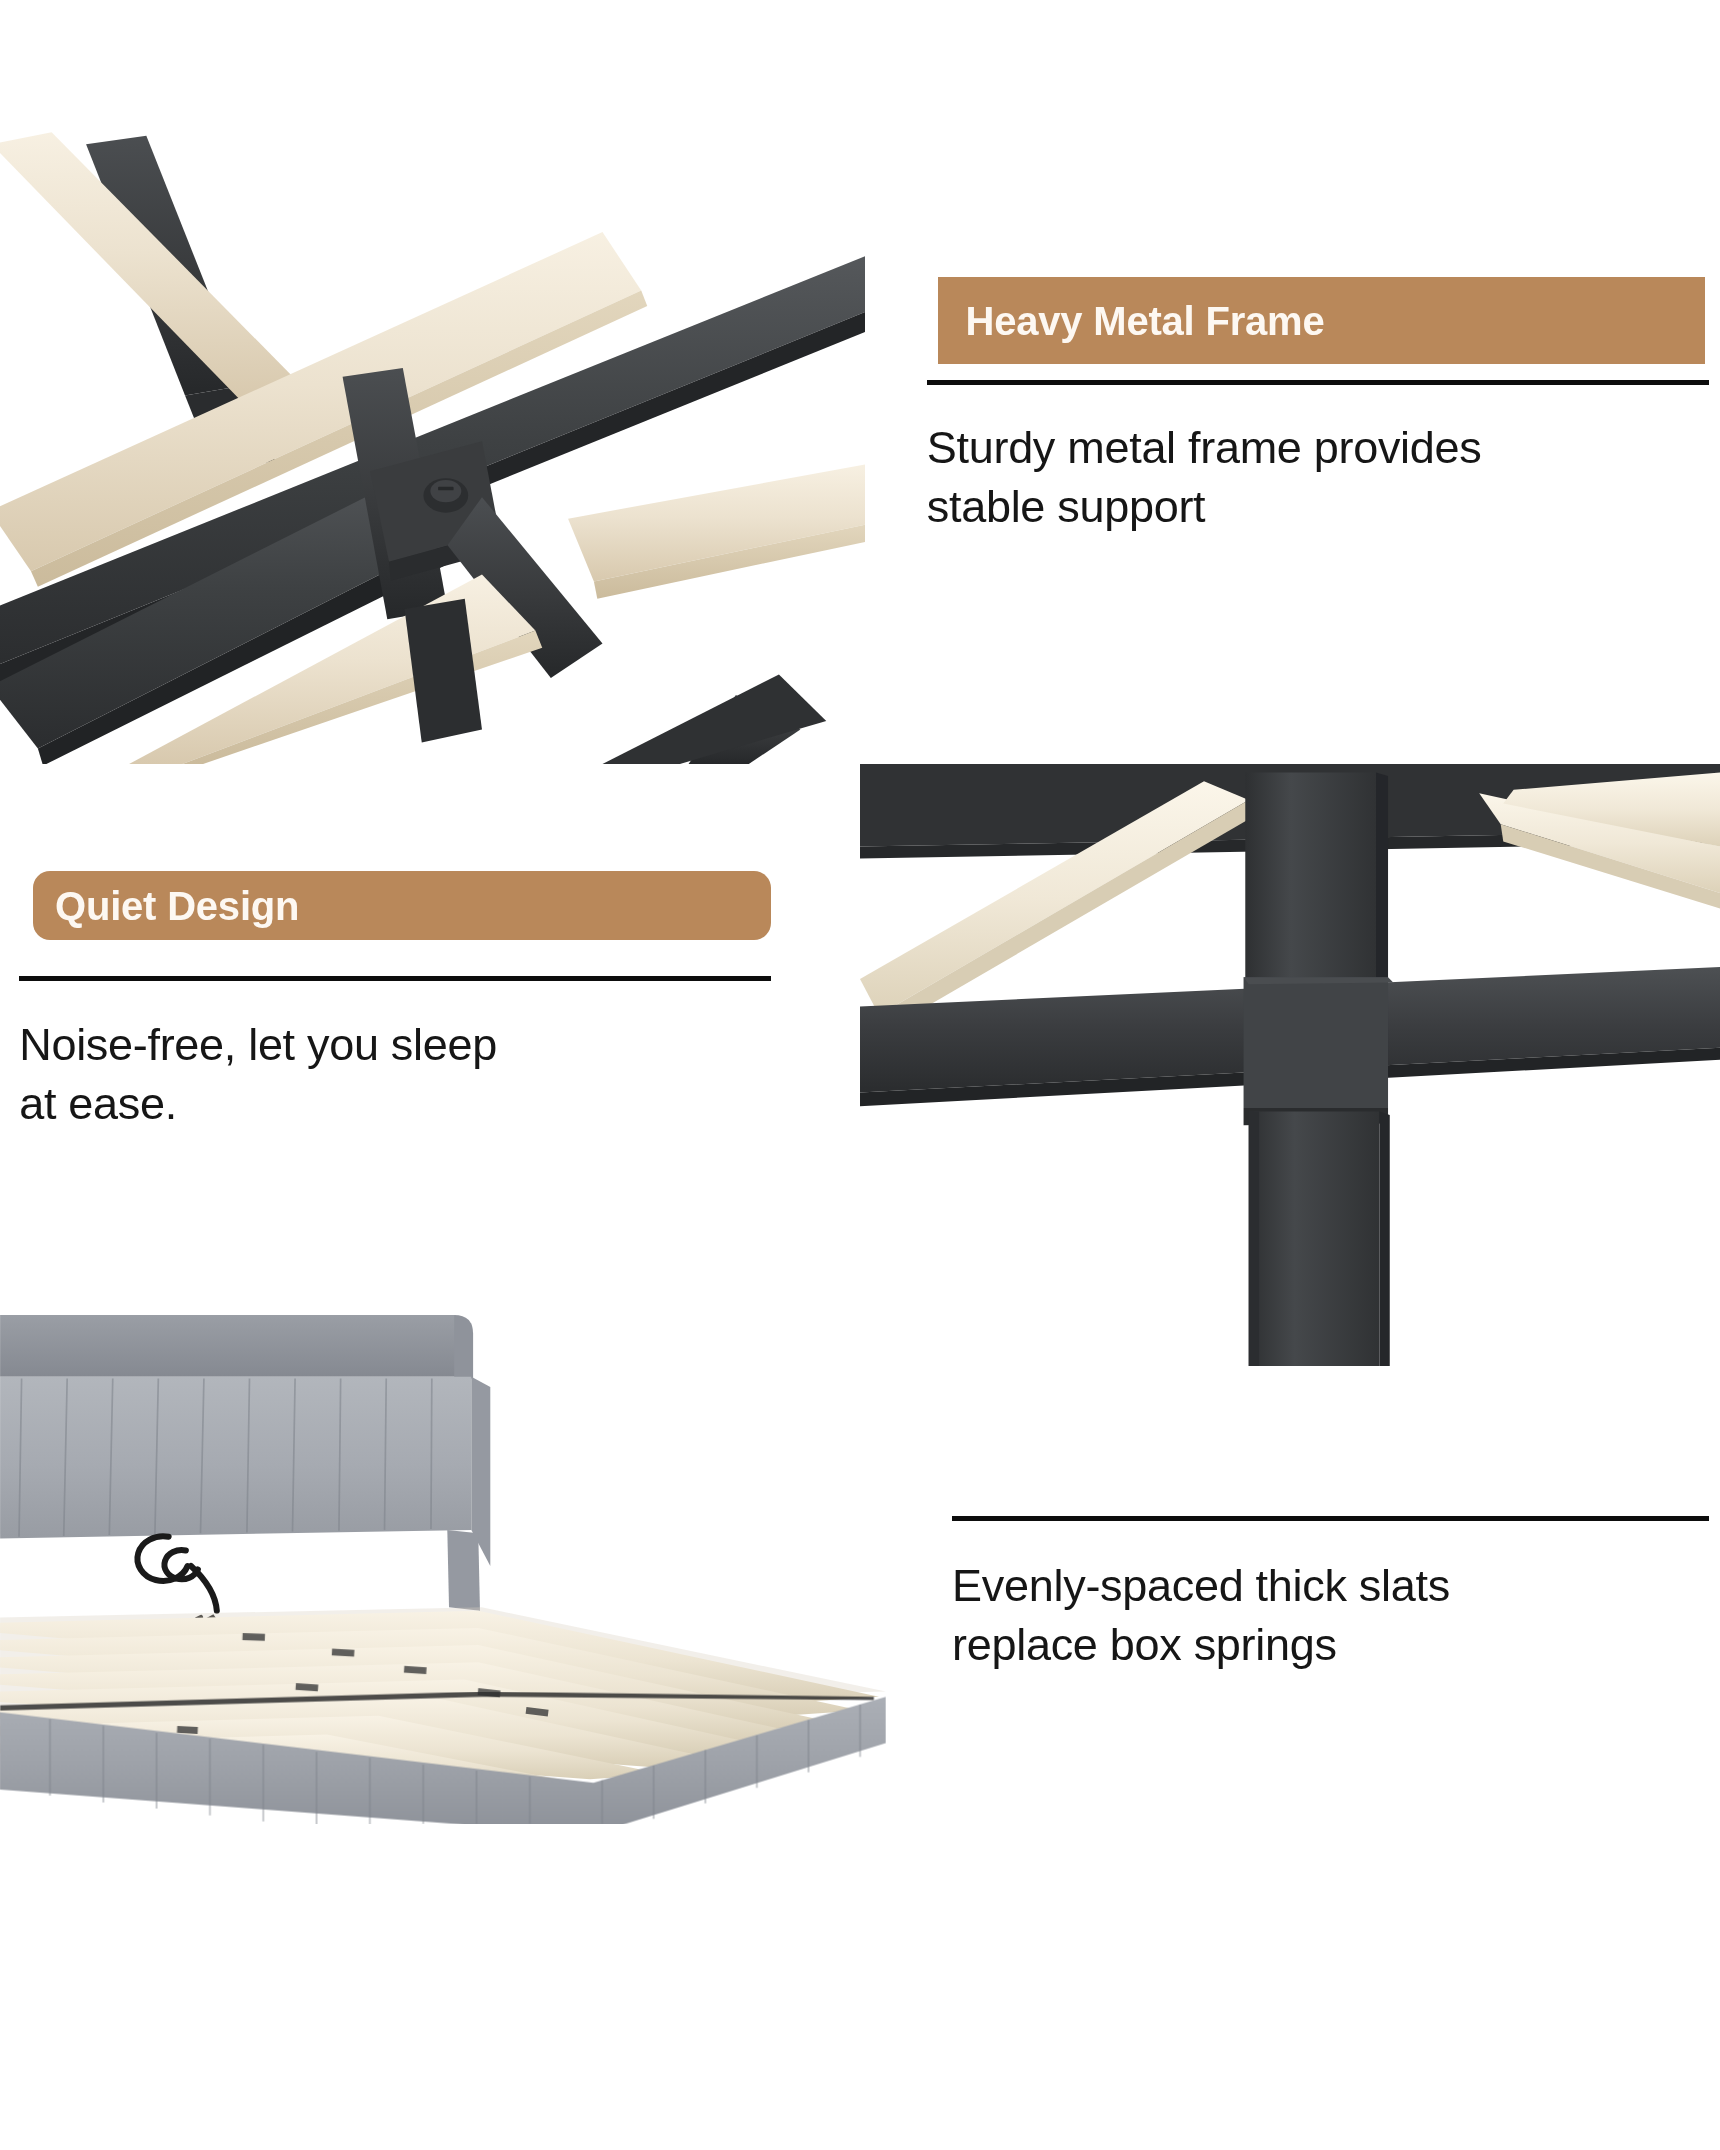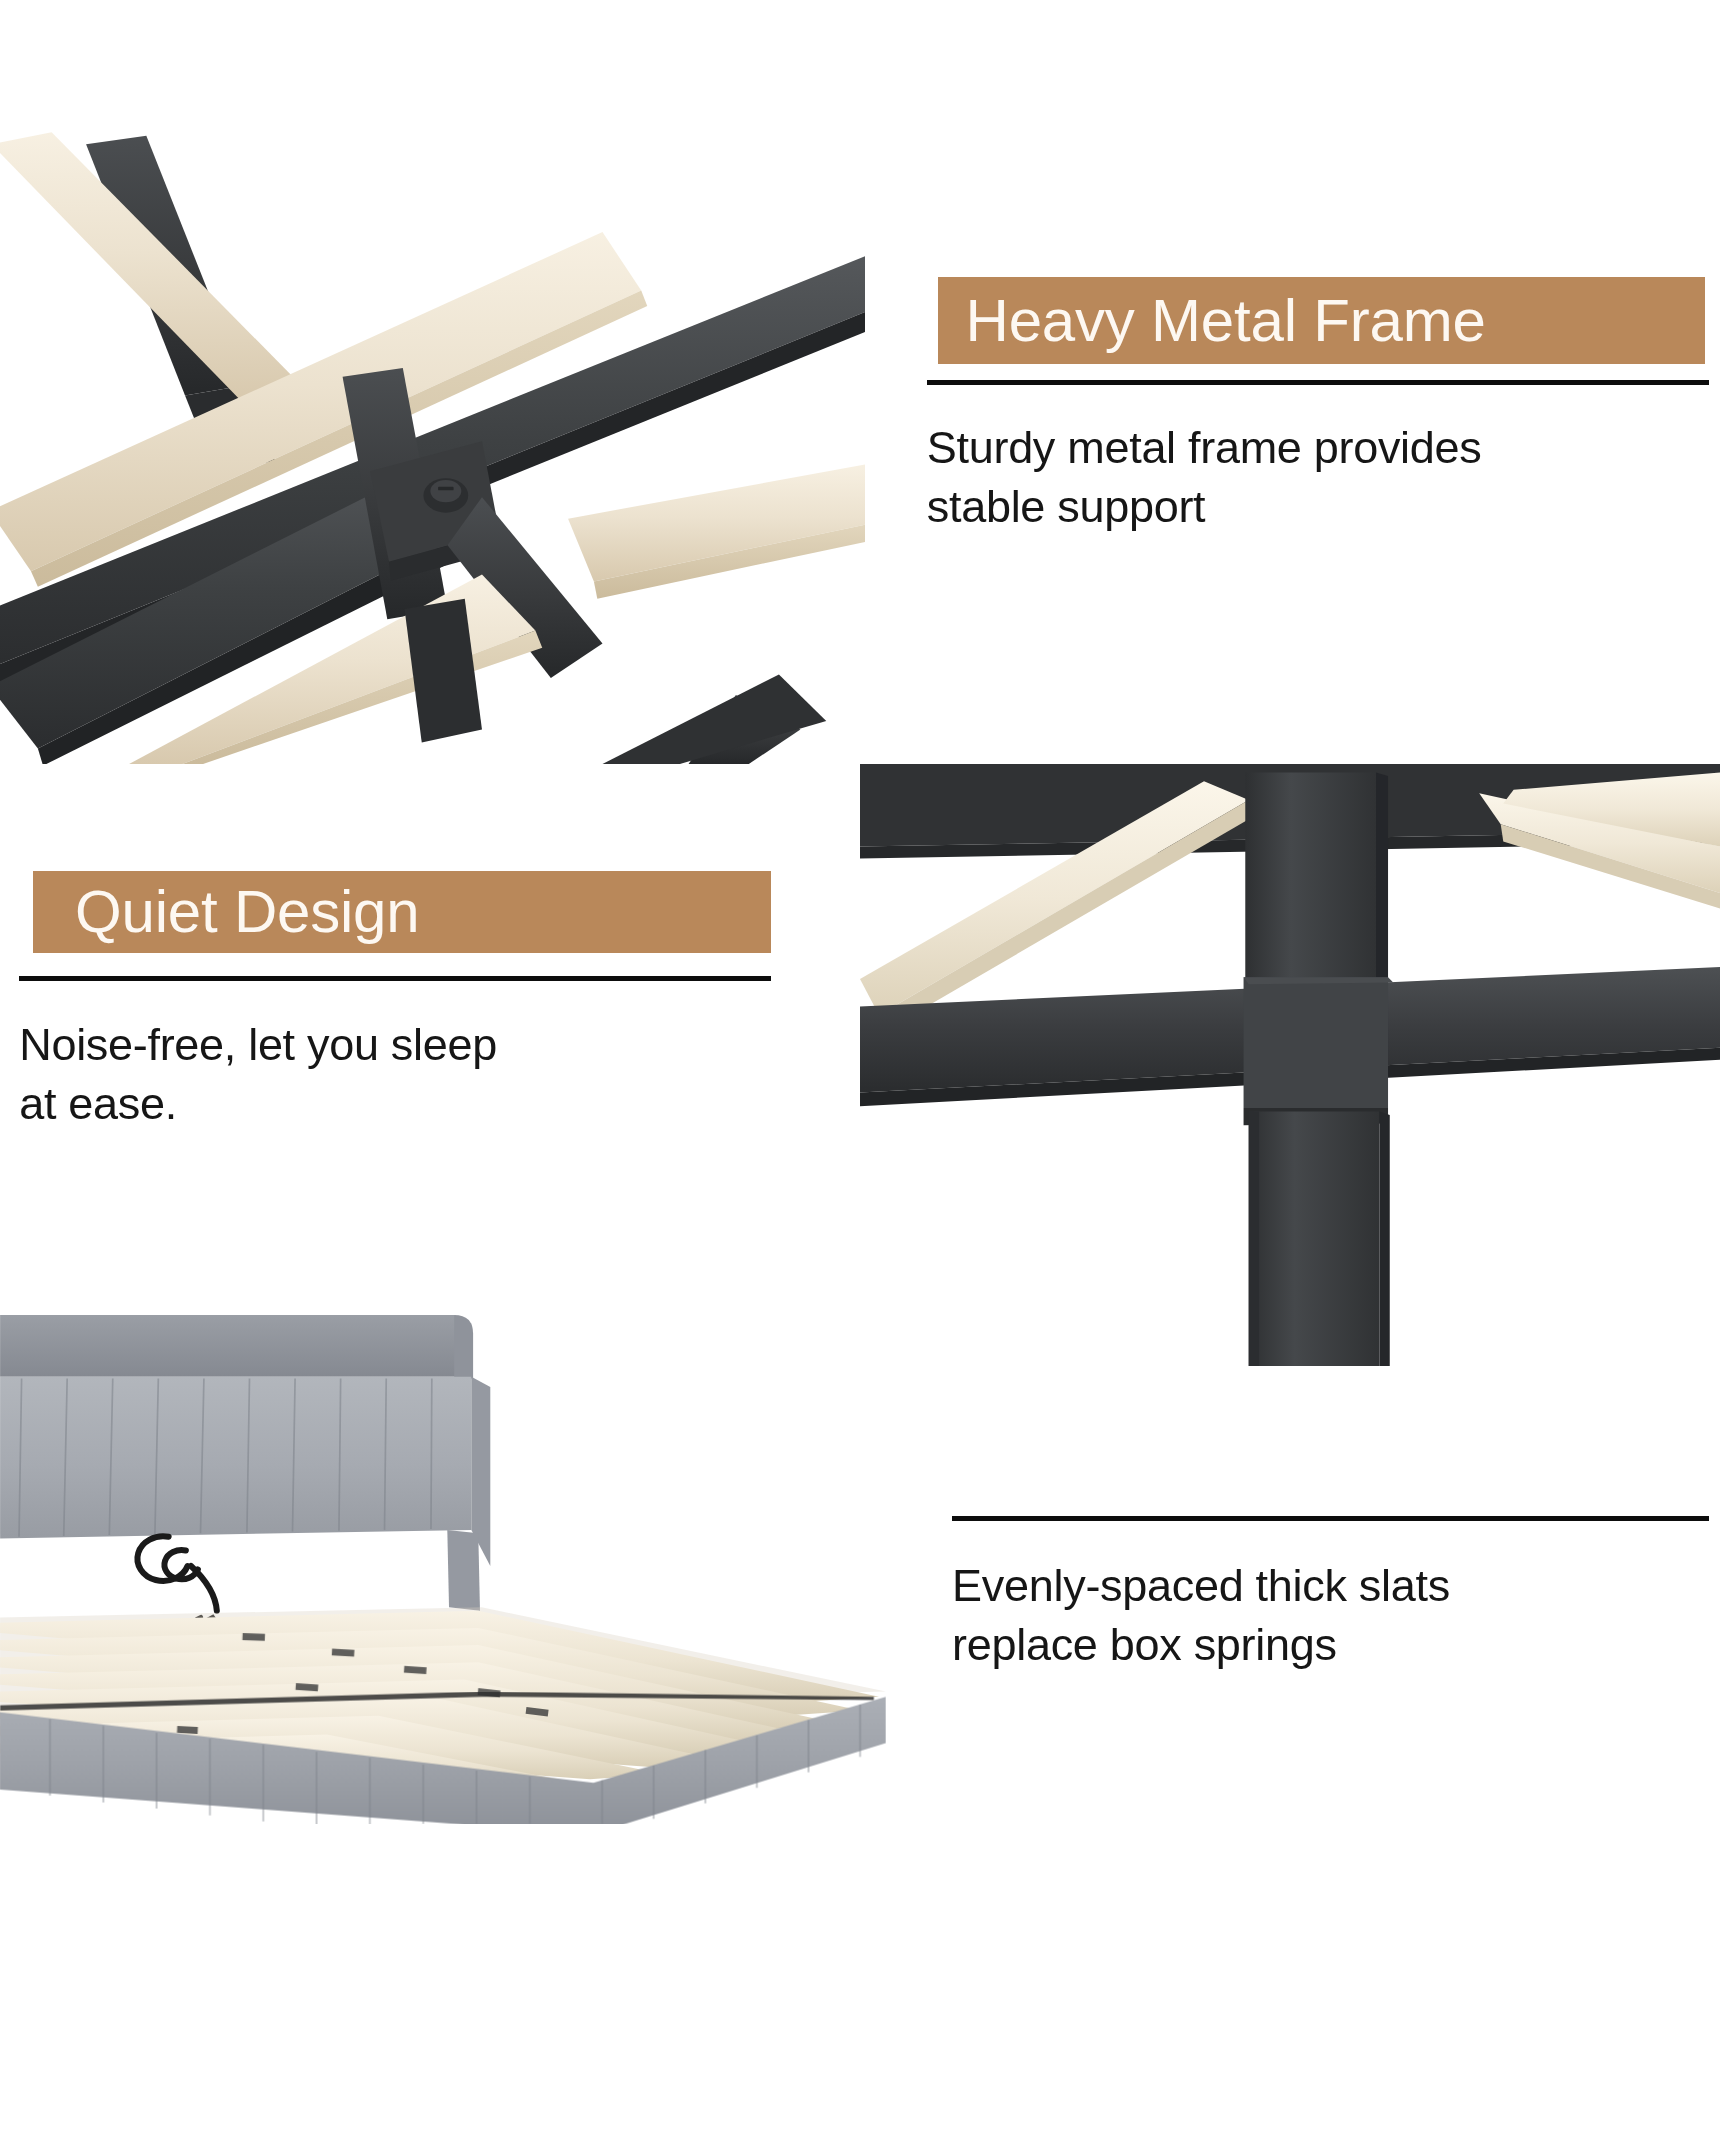--- a/index.html
+++ b/index.html
@@ -30,22 +30,22 @@
   .banner {
     position: absolute;
     left: 0; top: 0;
     background: #b9885a;
     display: flex;
     align-items: center;
     box-sizing: border-box;
   }
   .banner-label {
     color: #fdf8f2;
-    font-size: 60px;
-    font-weight: 400;
+    font-size: 40px;
+    font-weight: 700;
     letter-spacing: -0.2px;
     white-space: nowrap;
     line-height: 1;
   }
   .rule {
     position: absolute;
     background: #0d0d0d;
     height: 5.2px;
   }
   .desc {
@@ -59,21 +59,21 @@
   }
 
   
   #feat-metal { left: 938px; top: 277px; width: 774px; height: 258px; }
   #feat-metal .banner { width: 767px; height: 87px; padding-left: 27.5px; }
   #feat-metal .rule   { left: -11.2px; top: 103px; width: 782px; }
   #feat-metal .desc   { left: -11.2px; top: 142px; width: 800px; }
 
   
   #feat-quiet { left: 33px; top: 871px; width: 738px; height: 258px; }
-  #feat-quiet .banner { width: 738px; height: 82px; padding-left: 42px; }
+  #feat-quiet .banner { width: 738px; height: 69px; padding-left: 22px; border-radius: 17px; }
   #feat-quiet .rule   { left: -13.8px; top: 105px; width: 752px; }
   #feat-quiet .desc   { left: -13.8px; top: 145px; width: 792px; }
 
   
   #feat-slats { left: 953px; top: 1411px; width: 755px; height: 258px; }
   #feat-slats .banner { width: 755px; height: 87px; padding-left: 24px; }
   #feat-slats .rule   { left: -0.9px; top: 105px; width: 757px; }
   #feat-slats .desc   { left: -0.9px; top: 146px; width: 809px; }
 
   

